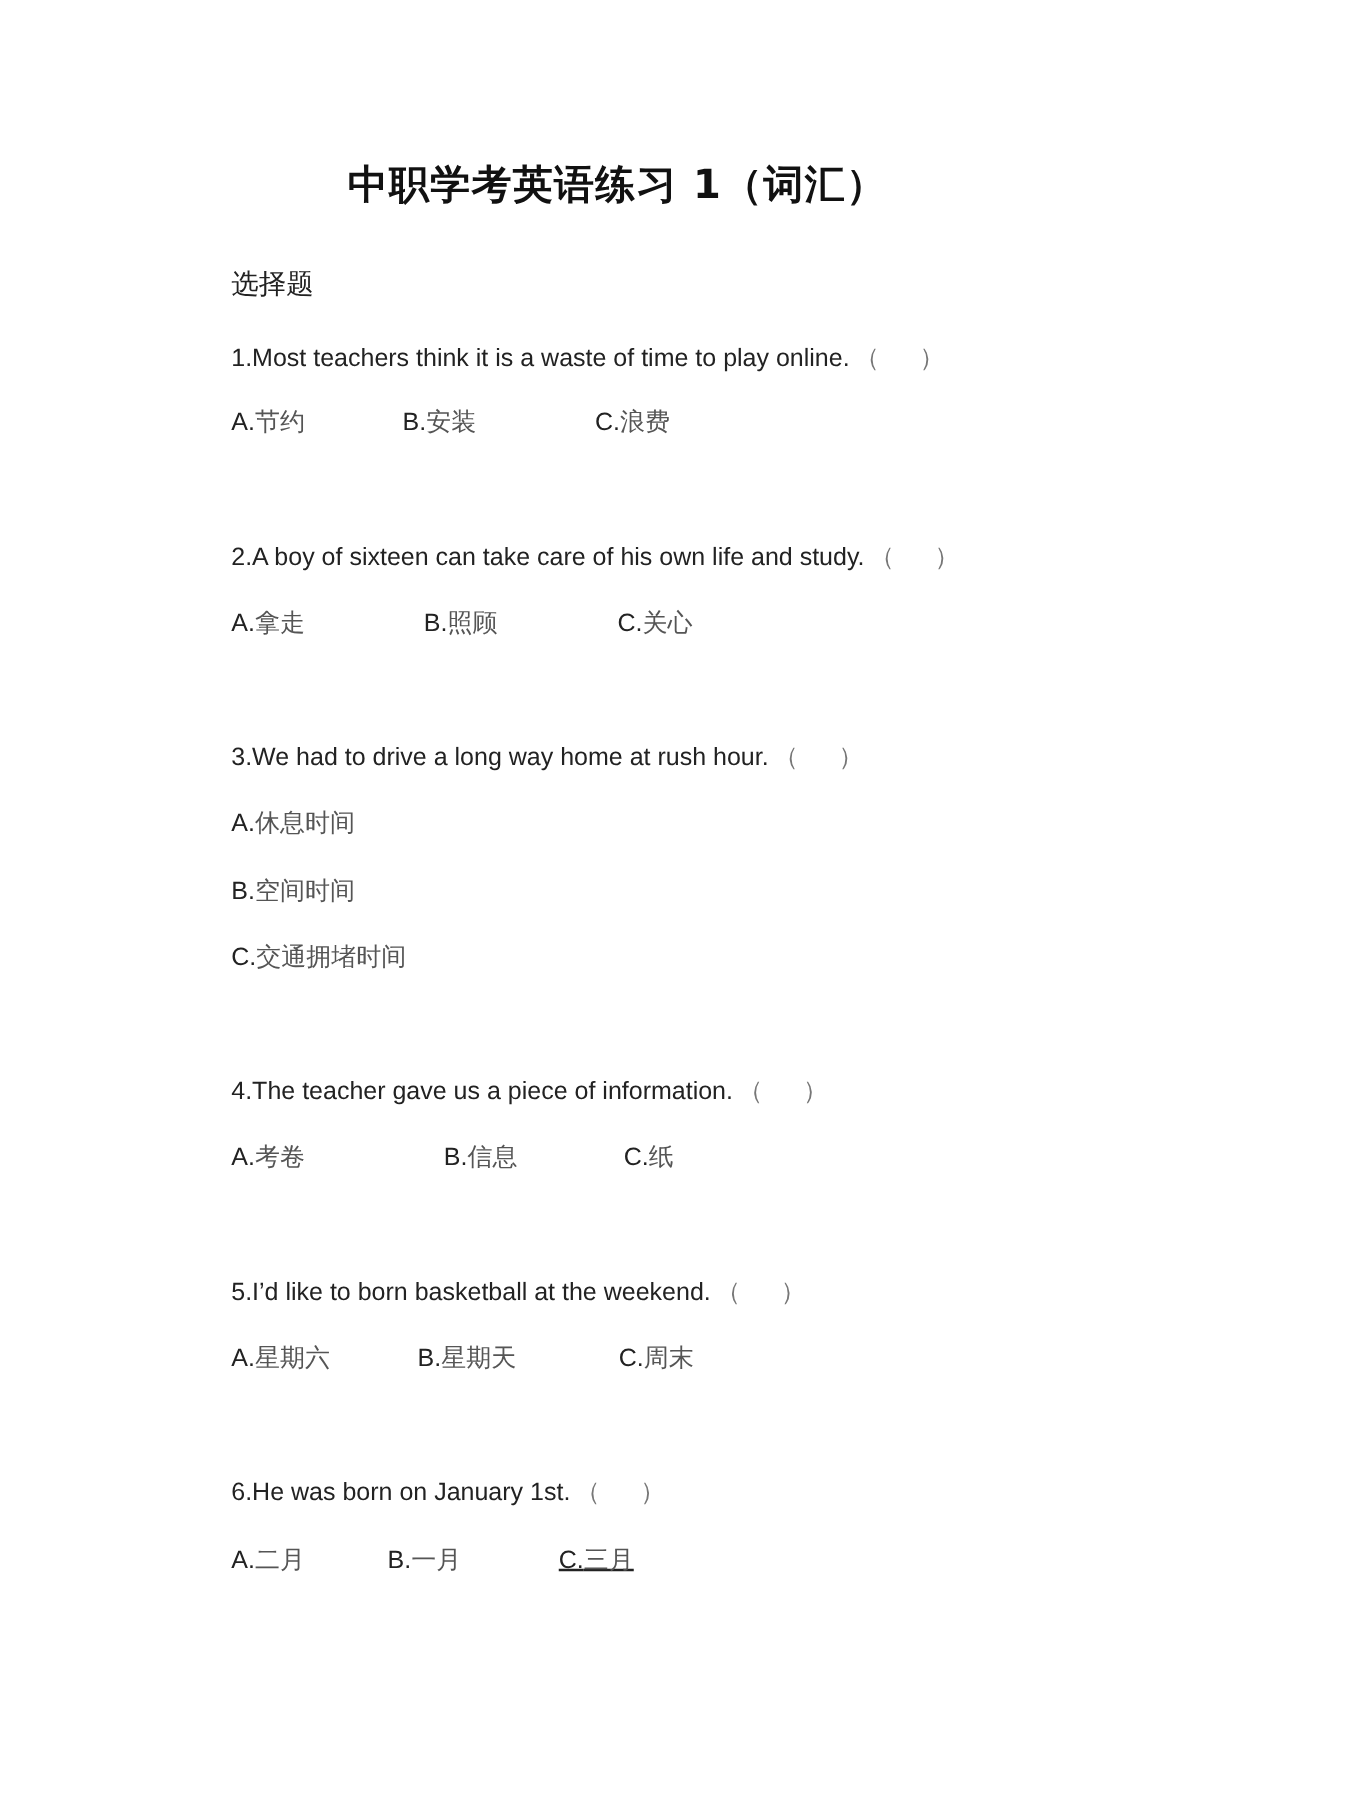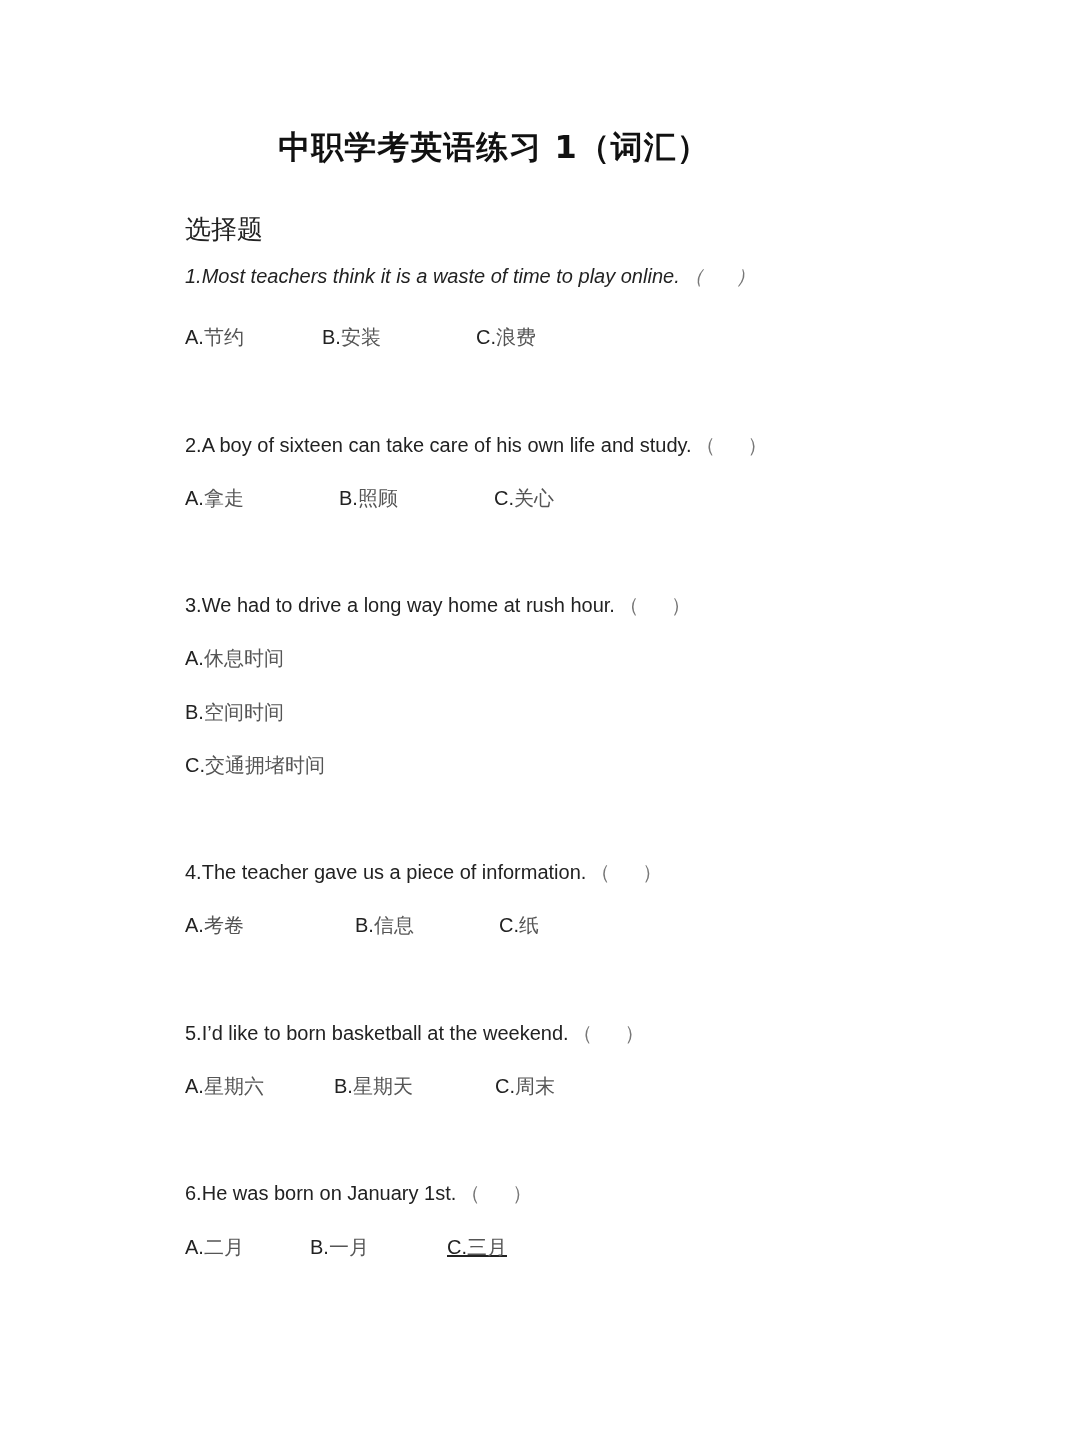--- a/index.html
+++ b/index.html
@@ -24,21 +24,21 @@
     font-size: 32px;
     font-weight: bold;
     letter-spacing: 1px;
     color: #111;
     font-family: "DejaVu Sans", sans-serif;
   }
   .section {
     position: absolute;
     left: 185px;
     top: 212px;
-    font-size: 26px;
+    font-size: 22px;
     color: #222;
     font-family: "DejaVu Sans", sans-serif;
   }
   .q {
     position: absolute;
     left: 185px;
     font-size: 20px;
     color: #222;
     white-space: nowrap;
   }
@@ -61,21 +61,21 @@
 </style>
 </head>
 <body>
 
 <div>
 
   <div class="title">中职学考英语练习 1（词汇）</div>
 
   <div class="section">选择题</div>
 
-  <div class="q" style="top:263px;font-style:italic;">
+  <div class="q" style="top:273px;">
     <span>1.</span><span>Most teachers think it is a waste of time to play online.</span><span class="paren">（　）</span>
   </div>
   <div class="opt" style="top:324px; left:185px;">
     <span class="letter">A.</span><span class="text">节约</span>
   </div>
   <div class="opt" style="top:324px; left:322px;">
     <span class="letter">B.</span><span class="text">安装</span>
   </div>
   <div class="opt" style="top:324px; left:476px;">
     <span class="letter">C.</span><span class="text">浪费</span>

